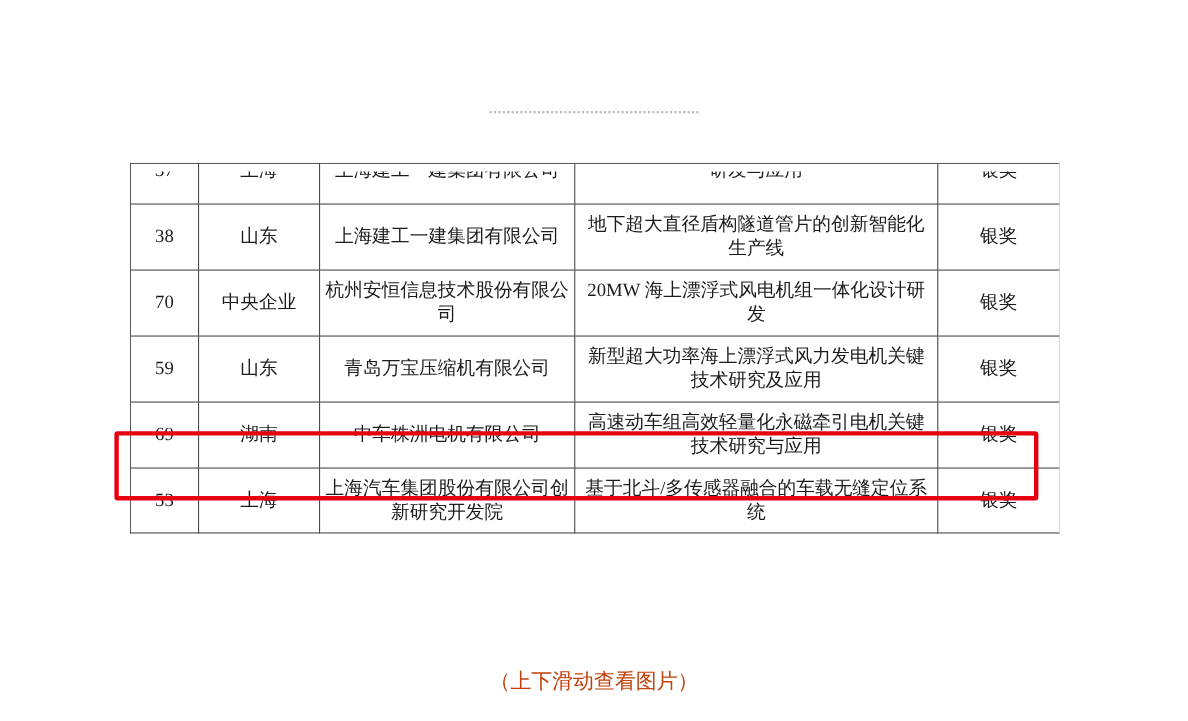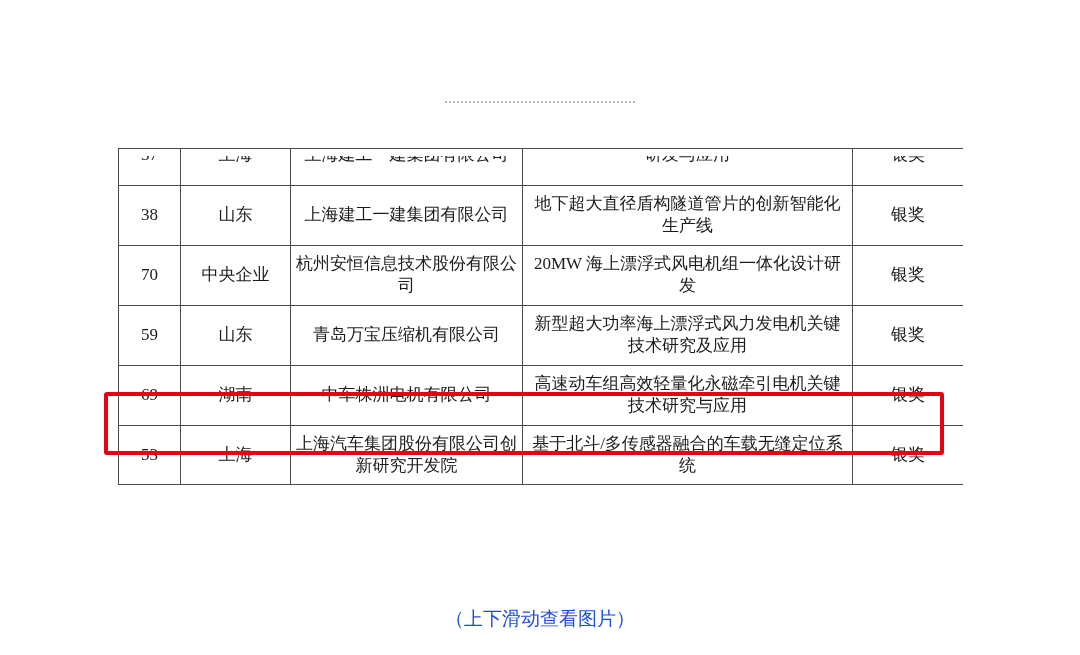--- a/index.html
+++ b/index.html
@@ -113,21 +113,21 @@
 
   
   .caption {
     position: absolute;
     left: 0;
     top: 600px;
     width: 1080px;
     text-align: center;
     font-family: "Liberation Sans", sans-serif;
     font-size: 19px;
-    color: #1d4ed8;
+    color: #c2410c;
     background: #ffffff;
     padding-top: 6px;
   }
   .fade-mask {
     position: absolute;
     left: 118px;
     top: 586px;
     width: 845px;
     height: 16px;
     background: linear-gradient(to bottom, rgba(255,255,255,0), #ffffff);

